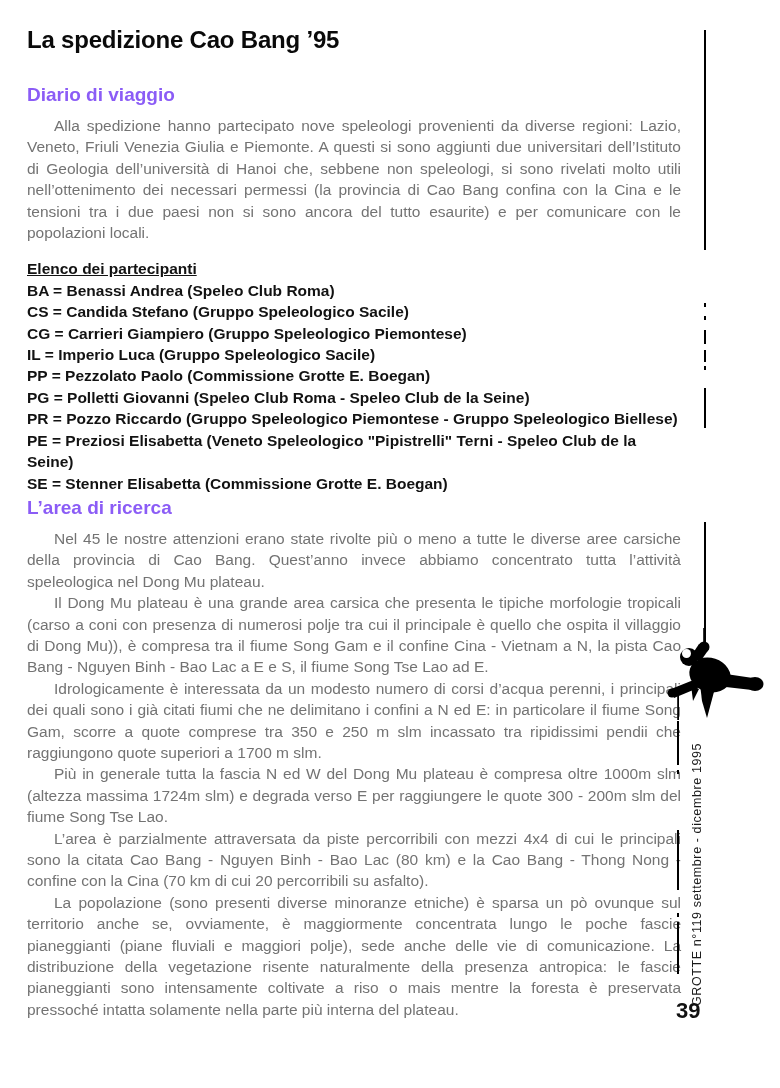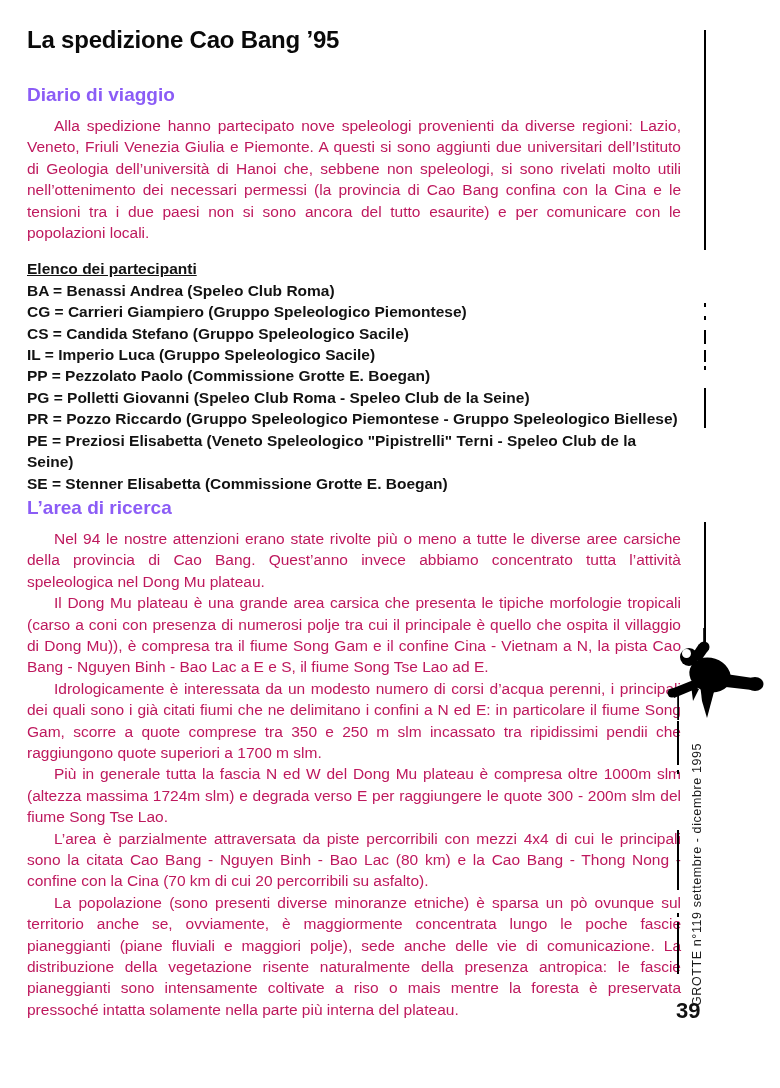--- a/index.html
+++ b/index.html
@@ -29,21 +29,21 @@
     margin: 0 0 9px 0;
     color: #8b5cf6;
   }
   .section-area h2.section-heading { margin-top: 3px; }
   p.body-par {
     font-size: 15.5px;
     line-height: 21.4px;
     margin: 0;
     text-align: justify;
     text-indent: 27px;
-    color: #be185d;
+    color: #737373;
   }
   .participants {
     margin-top: 15px;
     font-size: 15.5px;
     line-height: 21.4px;
     color: #121212;
     font-weight: bold;
   }
   .participants .list-title {
     text-decoration: underline;
@@ -86,33 +86,33 @@
   <h1 class="page-title">La spedizione Cao Bang ’95</h1>
 
   <section class="section-diario">
     <h2 class="section-heading">Diario di viaggio</h2>
     <p class="body-par">Alla spedizione hanno partecipato nove speleologi provenienti da diverse regioni: Lazio, Veneto, Friuli Venezia Giulia e Piemonte. A questi si sono aggiunti due universitari dell’Istituto di Geologia dell’università di Hanoi che, sebbene non speleologi, si sono rivelati molto utili nell’ottenimento dei necessari permessi (la provincia di Cao Bang confina con la Cina e le tensioni tra i due paesi non si sono ancora del tutto esaurite) e per comunicare con le popolazioni locali.</p>
   </section>
 
   <section class="participants">
     <div class="list-title">Elenco dei partecipanti</div>
     <div class="row">BA =  Benassi Andrea (Speleo Club Roma)</div>
+    <div class="row">CS = Candida Stefano (Gruppo Speleologico Sacile)</div>
     <div class="row">CG = Carrieri Giampiero (Gruppo Speleologico Piemontese)</div>
-    <div class="row">CS = Candida Stefano (Gruppo Speleologico Sacile)</div>
     <div class="row">IL = Imperio Luca (Gruppo Speleologico Sacile)</div>
     <div class="row">PP = Pezzolato Paolo (Commissione Grotte E. Boegan)</div>
     <div class="row">PG = Polletti Giovanni (Speleo Club Roma - Speleo Club de la Seine)</div>
     <div class="row">PR = Pozzo Riccardo (Gruppo Speleologico Piemontese - Gruppo Speleologico Biellese)</div>
     <div class="row">PE = Preziosi Elisabetta (Veneto Speleologico "Pipistrelli" Terni - Speleo Club de la Seine)</div>
     <div class="row">SE = Stenner Elisabetta (Commissione Grotte E. Boegan)</div>
   </section>
 
   <section class="section-area">
     <h2 class="section-heading">L’area di ricerca</h2>
-    <p class="body-par">Nel 94 le nostre attenzioni erano state rivolte più o meno a tutte le diverse aree carsiche della provincia di Cao Bang. Quest’anno invece abbiamo concentrato tutta l’attività speleologica nel Dong Mu plateau.</p>
+    <p class="body-par">Nel 45 le nostre attenzioni erano state rivolte più o meno a tutte le diverse aree carsiche della provincia di Cao Bang. Quest’anno invece abbiamo concentrato tutta l’attività speleologica nel Dong Mu plateau.</p>
     <p class="body-par">Il Dong Mu plateau è una grande area carsica che presenta le tipiche morfologie tropicali (carso a coni con presenza di numerosi polje tra cui il principale è quello che ospita il villaggio di Dong Mu)), è compresa tra il fiume Song Gam e il confine Cina - Vietnam a N, la pista Cao Bang - Nguyen Binh - Bao Lac a E e S, il fiume Song Tse Lao ad E.</p>
     <p class="body-par">Idrologicamente è interessata da un modesto numero di corsi d’acqua perenni, i principali dei quali sono i già citati fiumi che ne delimitano i confini a N ed E: in particolare il fiume Song Gam, scorre a quote comprese tra 350 e 250 m slm incassato tra ripidissimi pendii che raggiungono quote superiori a 1700 m slm.</p>
     <p class="body-par">Più in generale tutta la fascia N ed W del Dong Mu plateau è compresa oltre 1000m slm (altezza massima 1724m slm) e degrada verso E per raggiungere le quote 300 - 200m slm del fiume Song Tse Lao.</p>
     <p class="body-par">L’area è parzialmente attraversata da piste percorribili con mezzi 4x4 di cui le principali sono la citata Cao Bang - Nguyen Binh - Bao Lac (80 km) e la Cao Bang - Thong Nong - confine con la Cina (70 km di cui 20 percorribili su asfalto).</p>
     <p class="body-par">La popolazione (sono presenti diverse minoranze etniche) è sparsa un pò ovunque sul territorio anche se, ovviamente, è maggiormente concentrata lungo le poche fascie pianeggianti (piane fluviali e maggiori polje), sede anche delle vie di comunicazione. La distribuzione della vegetazione risente naturalmente della presenza antropica: le fascie pianeggianti sono intensamente coltivate a riso o mais mentre la foresta è preservata pressoché intatta solamente nella parte più interna del plateau.</p>
   </section>
 </div>
 
 <div class="vr" style="left:704px; top:30px;  height:220px;"></div>
 <div class="vr" style="left:704px; top:303px; height:4px;"></div>

